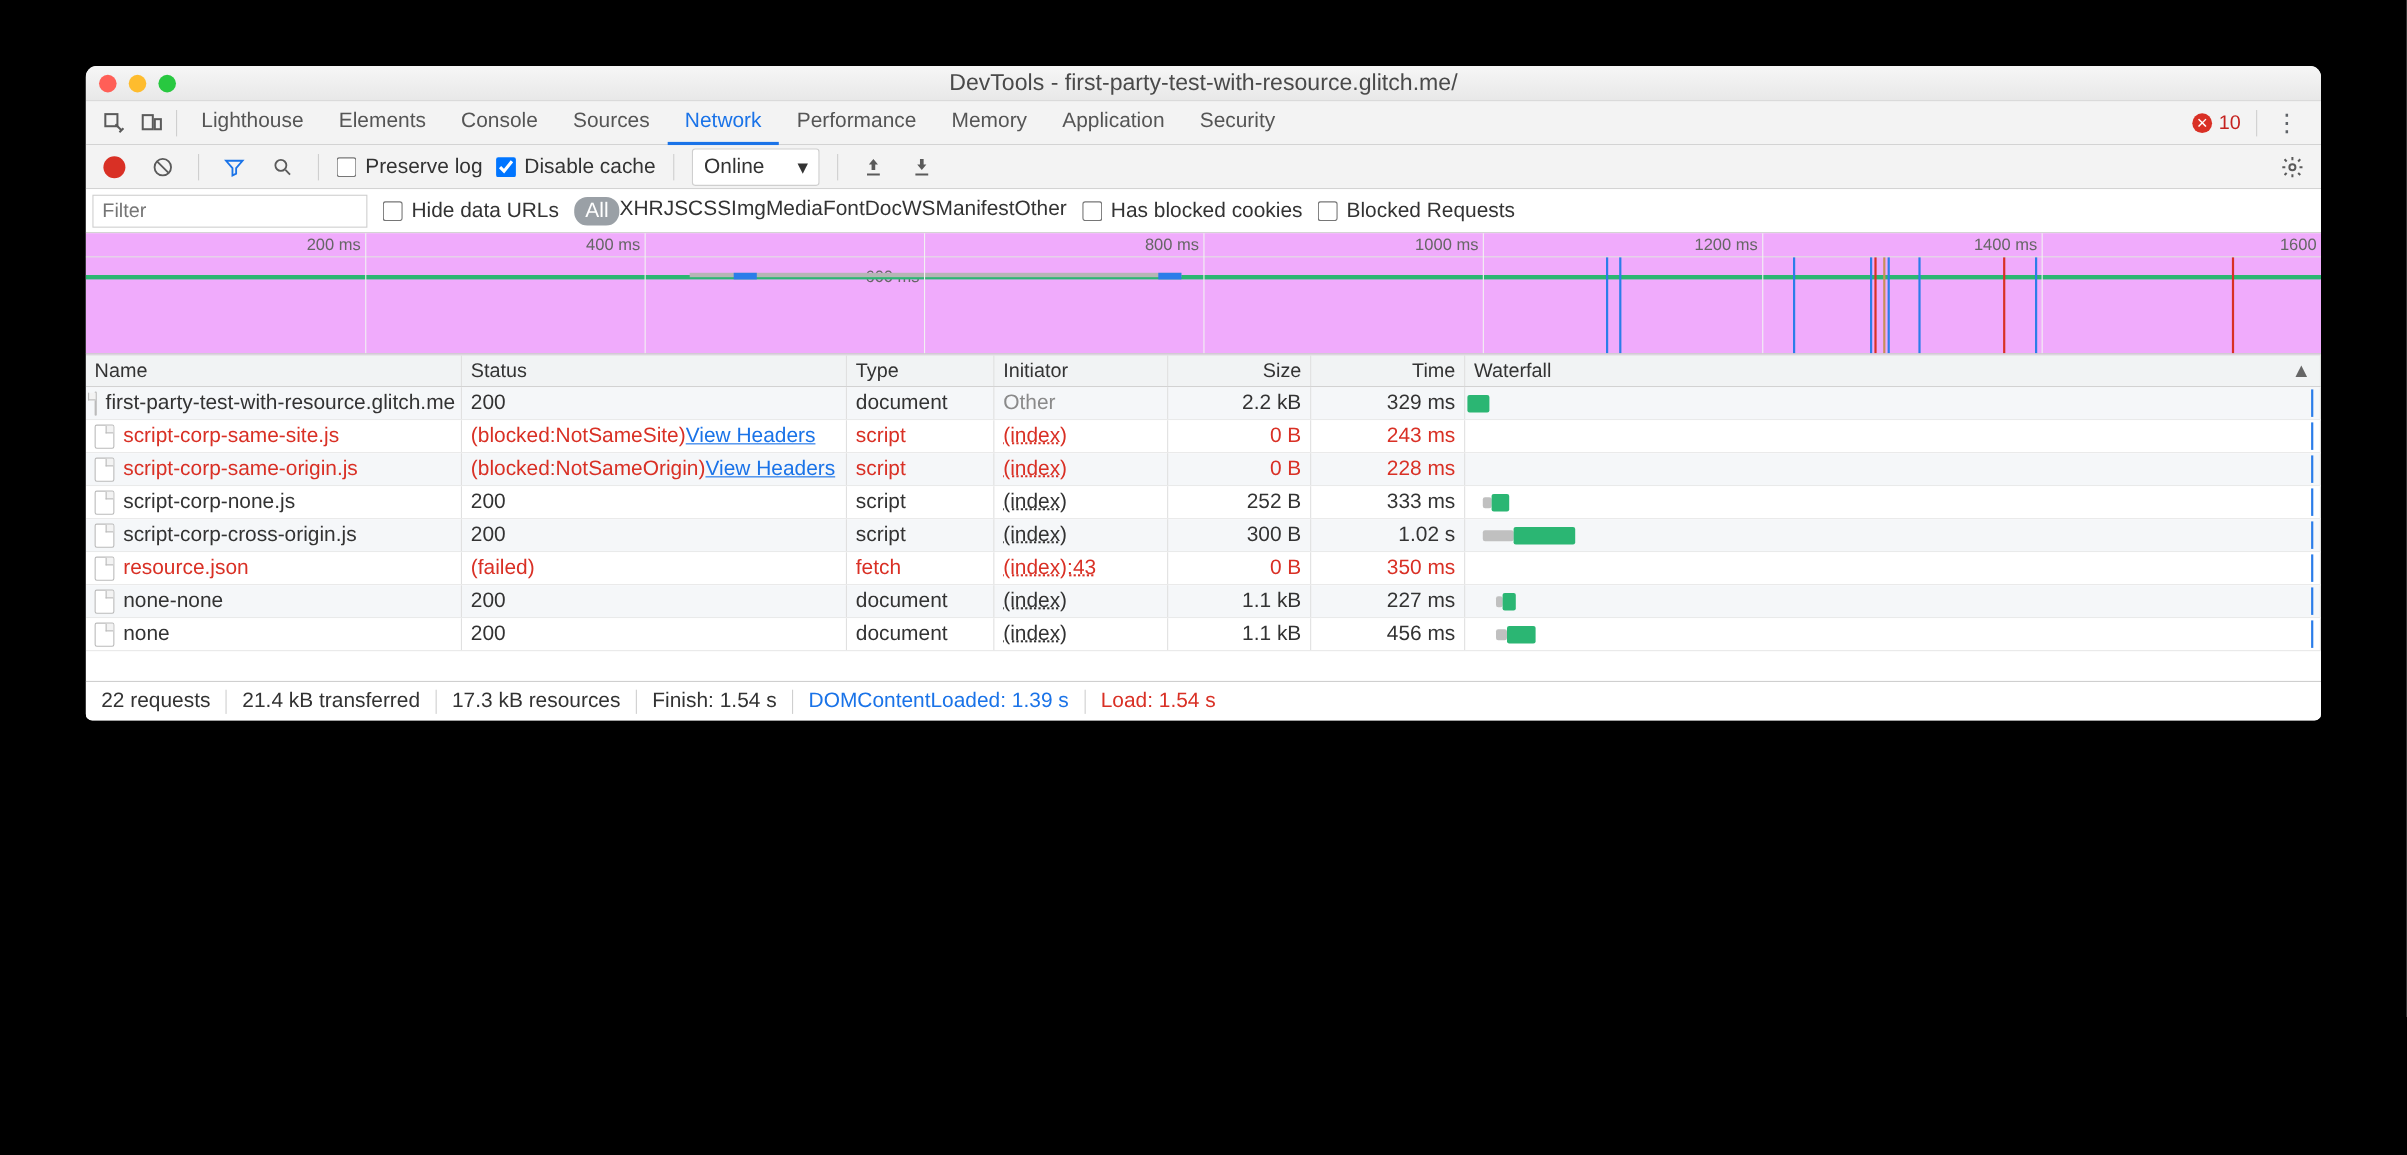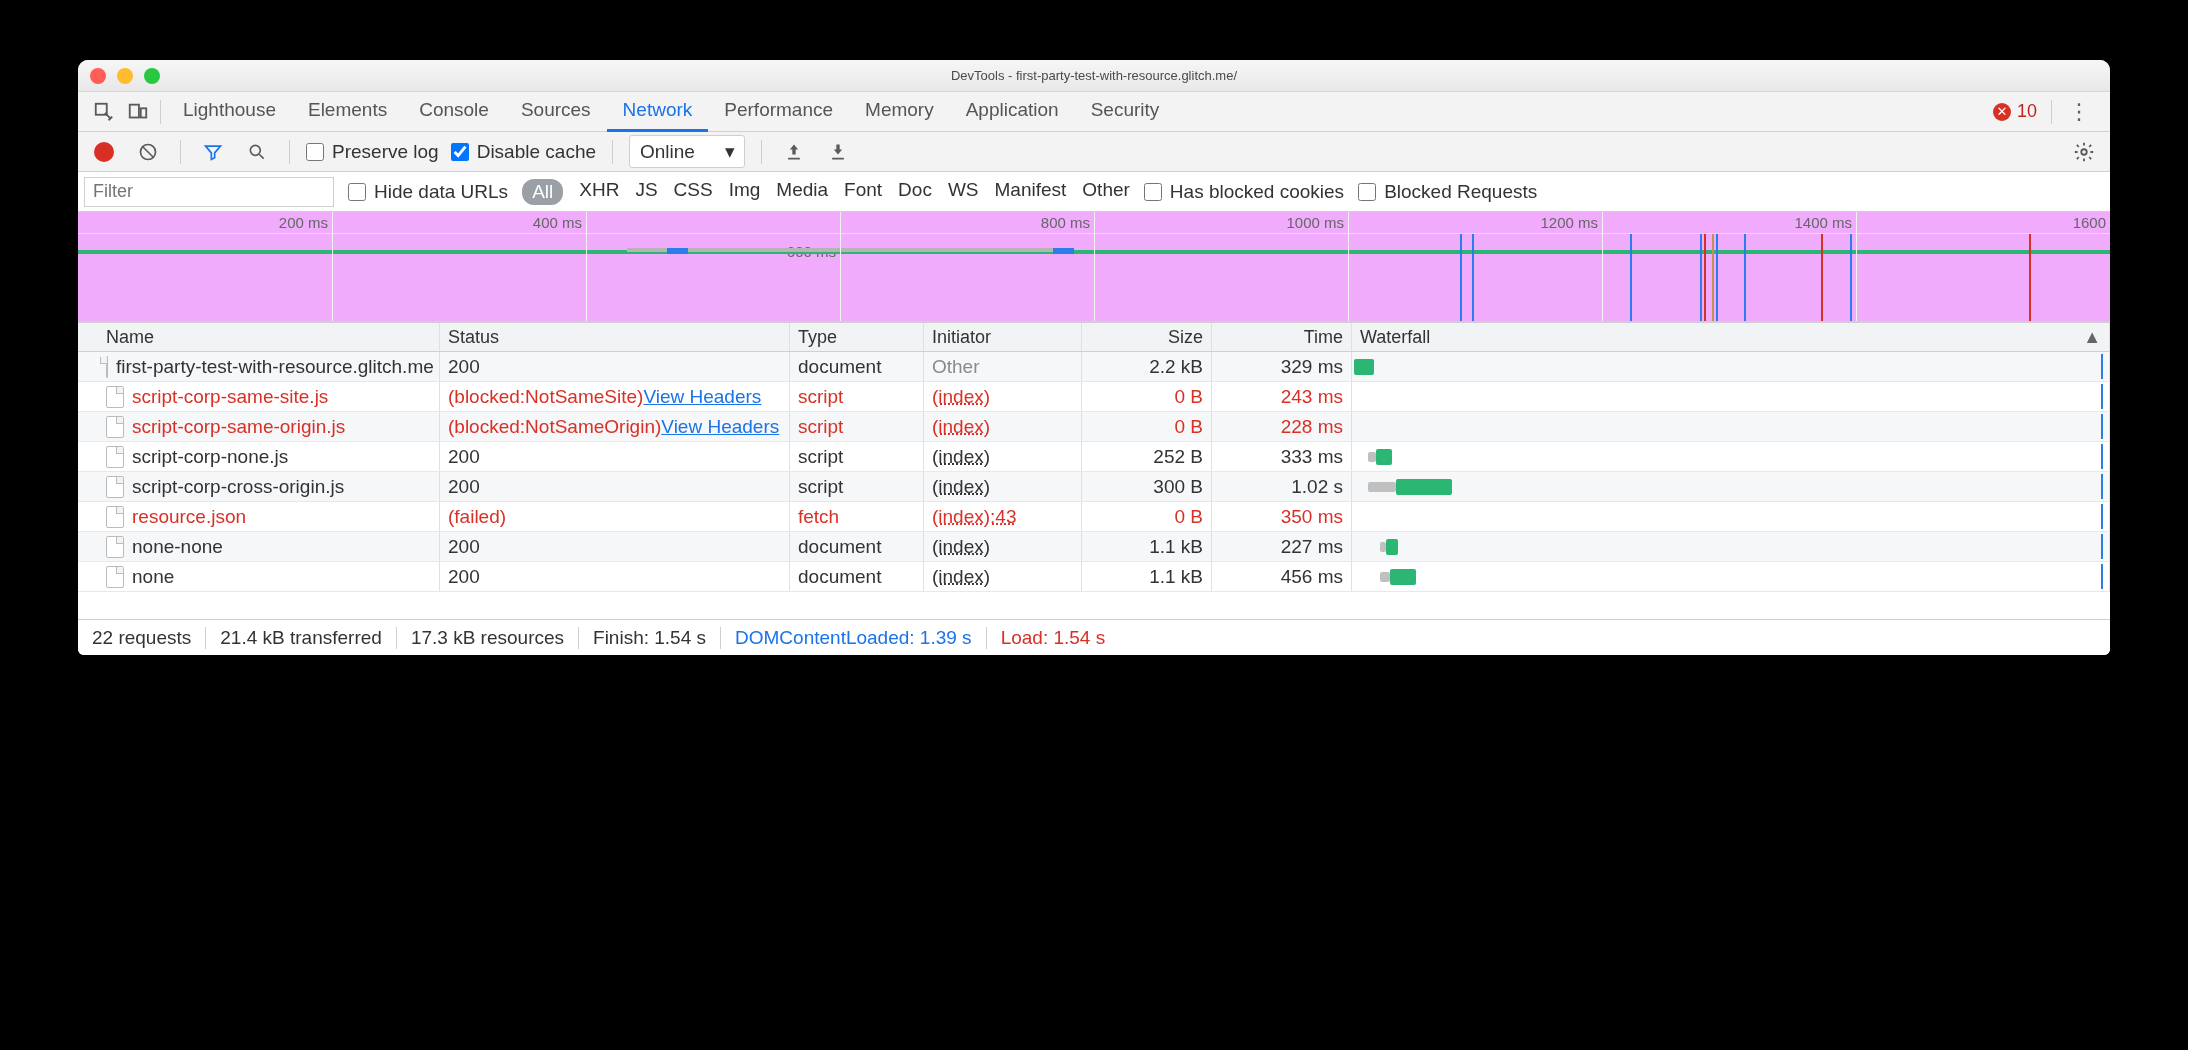--- a/index.html
+++ b/index.html
@@ -28,21 +28,21 @@
     display: flex;
     align-items: center;
     padding: 0 12px;
     position: relative;
   }
   .traffic { display: flex; gap: 11px; position:absolute; left:12px;}
   .tl { width: 16px; height:16px; border-radius:50%; }
   .tl.red { background:#ff5f57; }
   .tl.yel { background:#febc2e; }
   .tl.grn { background:#28c840; }
-  .titlebar .title { flex:1; text-align:center; color:#4a4a4a; font-size:13px;}
+  .titlebar .title { flex:1; text-align:center; color:#4a4a4a; font-size:21px;}
   .tabs {
     display:flex; align-items:center; height:40px; border-bottom:1px solid #d0d0d0;
     background:#f3f3f3; padding:0 10px; gap:2px;
   }
   .tabs .spacer { flex:1; }
   .tabs .icon-btn, .toolbar .icon-btn { width:32px; height:32px; display:flex; align-items:center; justify-content:center; color:#5a5a5a; cursor:pointer; }
   .tab { padding:8px 16px; color:#555; cursor:pointer; font-size:19px;}
   .tab.active { color:#1a73e8; border-bottom:3px solid #1a73e8; }
   .err-pill { display:flex; align-items:center; gap:6px; color:#c5221f; font-size:18px; margin-right:8px;}
   .err-pill .dot { width:18px; height:18px; border-radius:50%; background:#d93025; color:#fff; font-size:13px; display:flex; align-items:center; justify-content:center; }
@@ -74,21 +74,21 @@
   .timeline .greybar { position:absolute; top:36px; height:4px; background:#b5b5b5;}
   .timeline .bluebar { position:absolute; top:36px; height:6px; background:#2b7de9;}
   .timeline .vline  { position:absolute; top:22px; bottom:0; width:2px; }
   .vblue { background:#2b7de9;} .vred { background:#d93025;} .vtan{background:#c68f5a;}
   .grid { flex:1; overflow:hidden; display:flex; flex-direction:column;}
   .ghead, .grow { display:flex; align-items:center; height:30px; }
   .ghead { background:#f1f3f4; border-bottom:1px solid #cfcfcf; border-top:1px solid #cfcfcf; color:#333; font-size:18px;}
   .grow { border-bottom:1px solid #e8e8e8; font-size:19px; background:#fff;}
   .grow:nth-child(odd) { background:#f5f7f9; }
   .c { padding:0 8px; border-right:1px solid #e0e0e0; height:100%; display:flex; align-items:center; white-space:nowrap; overflow:hidden; }
-  .c.name { flex:0 0 342px;margin-left:20px; }
+  .c.name { flex:0 0 342px; }
   .c.status { flex:0 0 350px; }
   .c.type { flex:0 0 134px; }
   .c.init { flex:0 0 158px; }
   .c.size { flex:0 0 130px; justify-content:flex-end;}
   .c.time { flex:0 0 140px; justify-content:flex-end;}
   .c.wf { flex:1; position:relative;}
   .c.wf .bar { position:absolute; top:7px; height:16px; background:#2bb673; border-radius:2px;}
   .c.wf .bar.pre { background:#c0c0c0; height:10px; top:10px;}
   .c.wf .v { position:absolute; top:2px; bottom:2px; width:2px;}
   .red { color:#d93025; }
@@ -206,21 +206,21 @@
         </svg>
     </div>
   </div>
 
   <div class="filterbar">
     <input class="filter-input" placeholder="Filter" style="">
     <label class="chk">
       <input type="checkbox" style="">
         <span>Hide data URLs</span>
     </label>
-    <div id="ftypes" style="display:flex; gap:16px;">
+    <div id="ftypes" style="display:flex; ">
         <span class="ftype pill">All</span>
         <span class="ftype">XHR</span>
         <span class="ftype">JS</span>
         <span class="ftype">CSS</span>
         <span class="ftype">Img</span>
         <span class="ftype">Media</span>
         <span class="ftype">Font</span>
         <span class="ftype">Doc</span>
         <span class="ftype">WS</span>
         <span class="ftype">Manifest</span>

